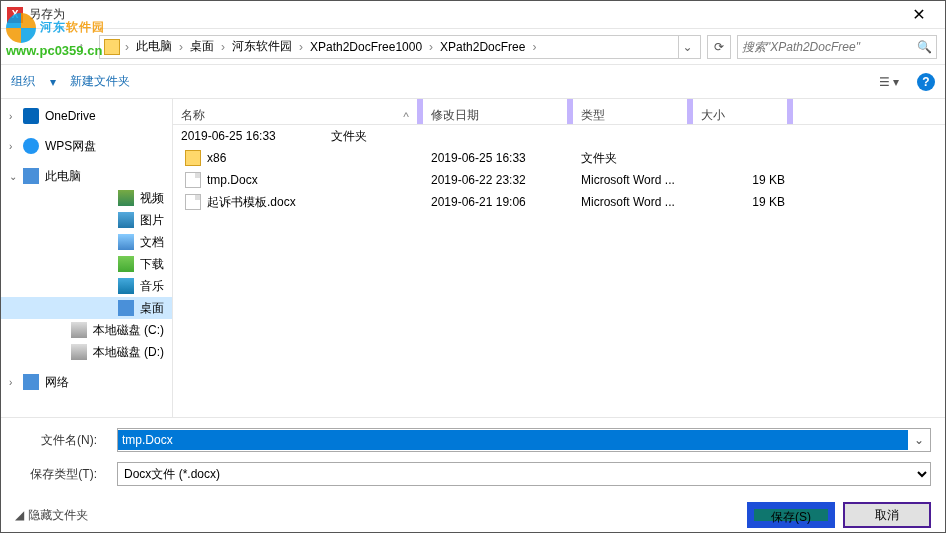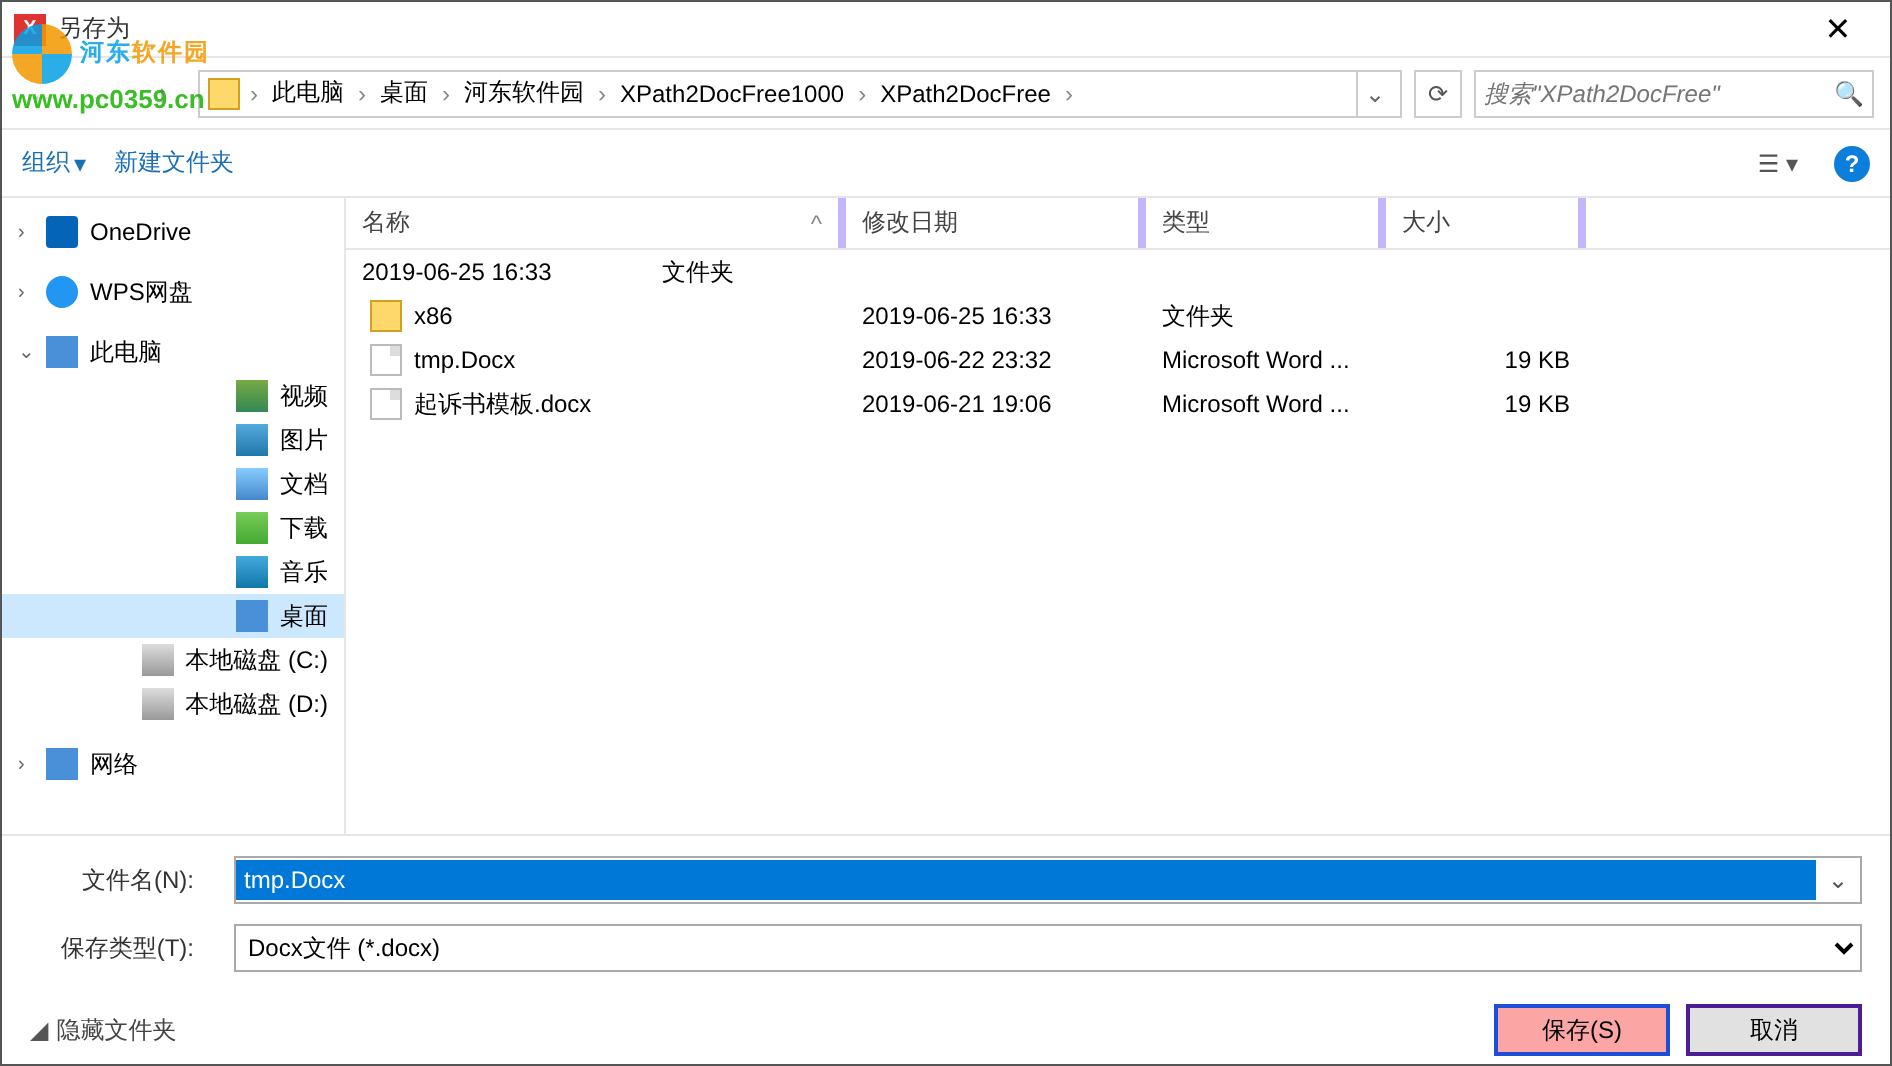--- a/index.html
+++ b/index.html
@@ -19,21 +19,21 @@
 .breadcrumb{flex:1;height:24px;border:1px solid #ccc;background:#fff;display:flex;align-items:center;padding:0 4px;gap:2px;}
 .bc-icon{width:16px;height:16px;background:#ffd86b;border:1px solid #d4a020;}
 .bc-sep{color:#888;padding:0 3px;}
 .bc-item{padding:0 2px;cursor:pointer;}
 .bc-drop{width:18px;text-align:center;color:#666;cursor:pointer;border-left:1px solid #ccc;margin-left:auto;height:100%;display:flex;align-items:center;justify-content:center;}
 .refresh{width:24px;height:24px;border:1px solid #ccc;display:flex;align-items:center;justify-content:center;color:#555;cursor:pointer;}
 .searchbox{width:200px;height:24px;border:1px solid #ccc;display:flex;align-items:center;padding:0 4px;}
 .searchbox input{border:none;outline:none;flex:1;font-style:italic;color:#888;background:transparent;}
 .searchbox .sicon{color:#888;cursor:pointer;}
 .toolbar{height:34px;display:flex;align-items:center;padding:0 10px;gap:14px;border-bottom:1px solid #e6e6e6;}
-.toolbar .tb-item{color:#1a6fb5;cursor:pointer;display:flex;align-items:center;gap:2px;}
+.toolbar .tb-item{color:#1a6fb5;cursor:pointer;display:flex;align-items:center;gap:15px;}
 .toolbar .spacer{flex:1;}
 .toolbar .view-icon{color:#555;cursor:pointer;padding:2px 4px;}
 .toolbar .help-icon{width:18px;height:18px;border-radius:50%;background:#0b7dda;color:#fff;display:flex;align-items:center;justify-content:center;font-weight:bold;cursor:pointer;}
 .main{display:flex;height:318px;}
 .sidebar{width:172px;border-right:1px solid #e6e6e6;overflow:auto;padding:6px 0;}
 .side-item{display:flex;align-items:center;height:22px;padding:0 8px 0 22px;gap:6px;cursor:pointer;}
 .side-item.sub{padding-left:38px;justify-content:flex-end;}
 .side-item.selected{background:#cce8ff;}
 .side-item .chev{position:absolute;left:8px;color:#666;font-size:10px;}
 .side-item{position:relative;}
@@ -47,21 +47,21 @@
 .icon-dl{background:linear-gradient(#7c5,#4a3);}
 .icon-music{background:linear-gradient(#4ad,#17a);}
 .icon-desktop{background:#4a90d9;}
 .icon-disk{background:linear-gradient(#ddd,#999);}
 .icon-net{background:#4a90d9;}
 .icon-folder{background:#ffd86b;border:1px solid #d4a020;}
 .icon-docx{background:#fff;border:1px solid #bbb;position:relative;}
 .icon-docx::after{content:"";position:absolute;top:0;right:0;width:5px;height:5px;background:#ddd;}
 .filepane{flex:1;display:flex;flex-direction:column;}
 .fheader{display:flex;height:26px;align-items:center;border-bottom:1px solid #e6e6e6;color:#444;}
-.fheader>div{padding:0 8px;border-right:4px solid #c4b5fd;height:100%;display:flex;align-items:center;}
+.fheader>div{padding:0 8px;border-right:6px solid #c4b5fd;height:100%;display:flex;align-items:flex-end;}
 .col-name{width:250px;}
 .col-date{width:150px;}
 .col-type{width:120px;}
 .col-size{width:100px;}
 .flist{flex:1;overflow:auto;}
 .frow{display:flex;height:22px;align-items:center;cursor:pointer;}
 .frow .col-name{display:flex;align-items:center;gap:6px;padding-left:12px;}
 .frow>div{padding:0 8px;}
 .frow .col-size{text-align:right;}
 .bottom{border-top:1px solid #e6e6e6;padding:10px 14px 8px;}
@@ -69,21 +69,21 @@
 .formrow label{width:102px;text-align:right;padding-right:20px;color:#333;}
 .formrow .field{flex:1;height:24px;border:1px solid #aaa;background:#fff;display:flex;align-items:center;}
 .formrow input{border:none;outline:none;flex:1;height:20px;padding:0 4px;}
 .formrow input.sel{background:#0078d7;color:#fff;}
 .formrow select{border:none;outline:none;flex:1;height:22px;background:#fff;padding:0 2px;}
 .footer{display:flex;align-items:center;padding:6px 0 0;}
 .footer .hide{display:flex;align-items:center;gap:4px;color:#444;cursor:pointer;}
 .footer .hide .tri{color:#555;}
 .footer .spacer{flex:1;}
 .footer button{width:88px;height:26px;margin-left:8px;border:2px solid #4c1d95;background:#e1e1e1;cursor:pointer;}
-.footer button.primary{border:2px solid #1d4ed8;background:#fca5a5;}
+.footer button.primary{border:7px solid #1d4ed8;background:#0f766e;}
 </style>
 </head>
 <body>
 
 <div class="watermark">
   <div><span class="wm-logo"></span><span class="wm-title"><span>河东</span><span class="orange">软件园</span></span></div>
   <div class="wm-url">www.pc0359.cn</div>
 </div>
 
 <div class="titlebar">

